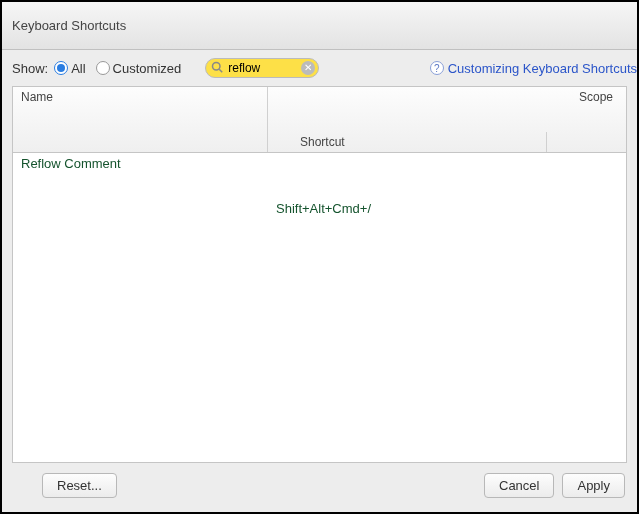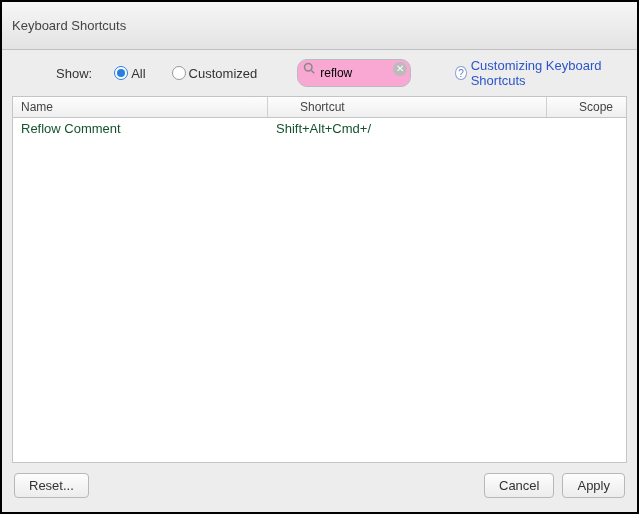--- a/index.html
+++ b/index.html
@@ -25,23 +25,22 @@
   .titlebar {
     background: linear-gradient(to bottom, #f6f6f6, #e3e3e3);
     border-bottom: 1px solid #c0c0c0;
     padding: 16px 10px;
     font-size: 13px;
     color: #444;
   }
   .toolbar {
     display: flex;
     align-items: center;
-    padding: 8px 17px 8px 10px;
-    gap: 22px;
-    margin-left: 44px;
+    padding: 8px 0 8px 10px;
+    gap: 6px;
   }
   .show-label {
     color: #333;
   }
   .radio {
     display: inline-flex;
     align-items: center;
     margin-right: 4px;
     cursor: pointer;
   }
@@ -64,26 +63,26 @@
     height: 8px;
     border-radius: 50%;
     background: #2a7de1;
   }
   .search-wrap {
     position: relative;
     margin-left: 14px;
   }
   .search-input {
     width: 114px;
-    height: 28px;
+    height: 20px;
     border-radius: 10px;
     border: 1px solid #bbb;
     padding: 0 22px 0 22px;
     font-size: 12px;
-    background: #f9a8d4;
+    background: #fde047;
     outline: none;
   }
   .search-icon {
     position: absolute;
     left: 6px;
     top: 3px;
     width: 12px;
     height: 12px;
     color: #888;
   }
@@ -134,34 +133,35 @@
     font-size: 12px;
     color: #444;
     gap: 24px;
   }
   .th {
     padding: 3px 8px;
     border-right: 1px solid #d0d0d0;
   }
   .th:last-child { border-right: none; }
   .col-name { width: 255px; }
-  .col-shortcut { width: 255px; }
+  .col-shortcut { width: 255px; margin-top: 45px; }
   .col-scope { flex: 1; }
   .trow {
     display: flex;
     font-size: 13px;
     color: #14532d;
   }
   .td {
     padding: 3px 8px;
   }
   .footer {
     display: flex;
     padding: 10px 12px 14px 12px;
     gap: 8px;
+    margin-left: 28px;
   }
   .btn {
     background: linear-gradient(to bottom, #fdfdfd, #ececec);
     border: 1px solid #b8b8b8;
     border-radius: 4px;
     padding: 4px 14px;
     font-size: 13px;
     color: #333;
     cursor: pointer;
   }

